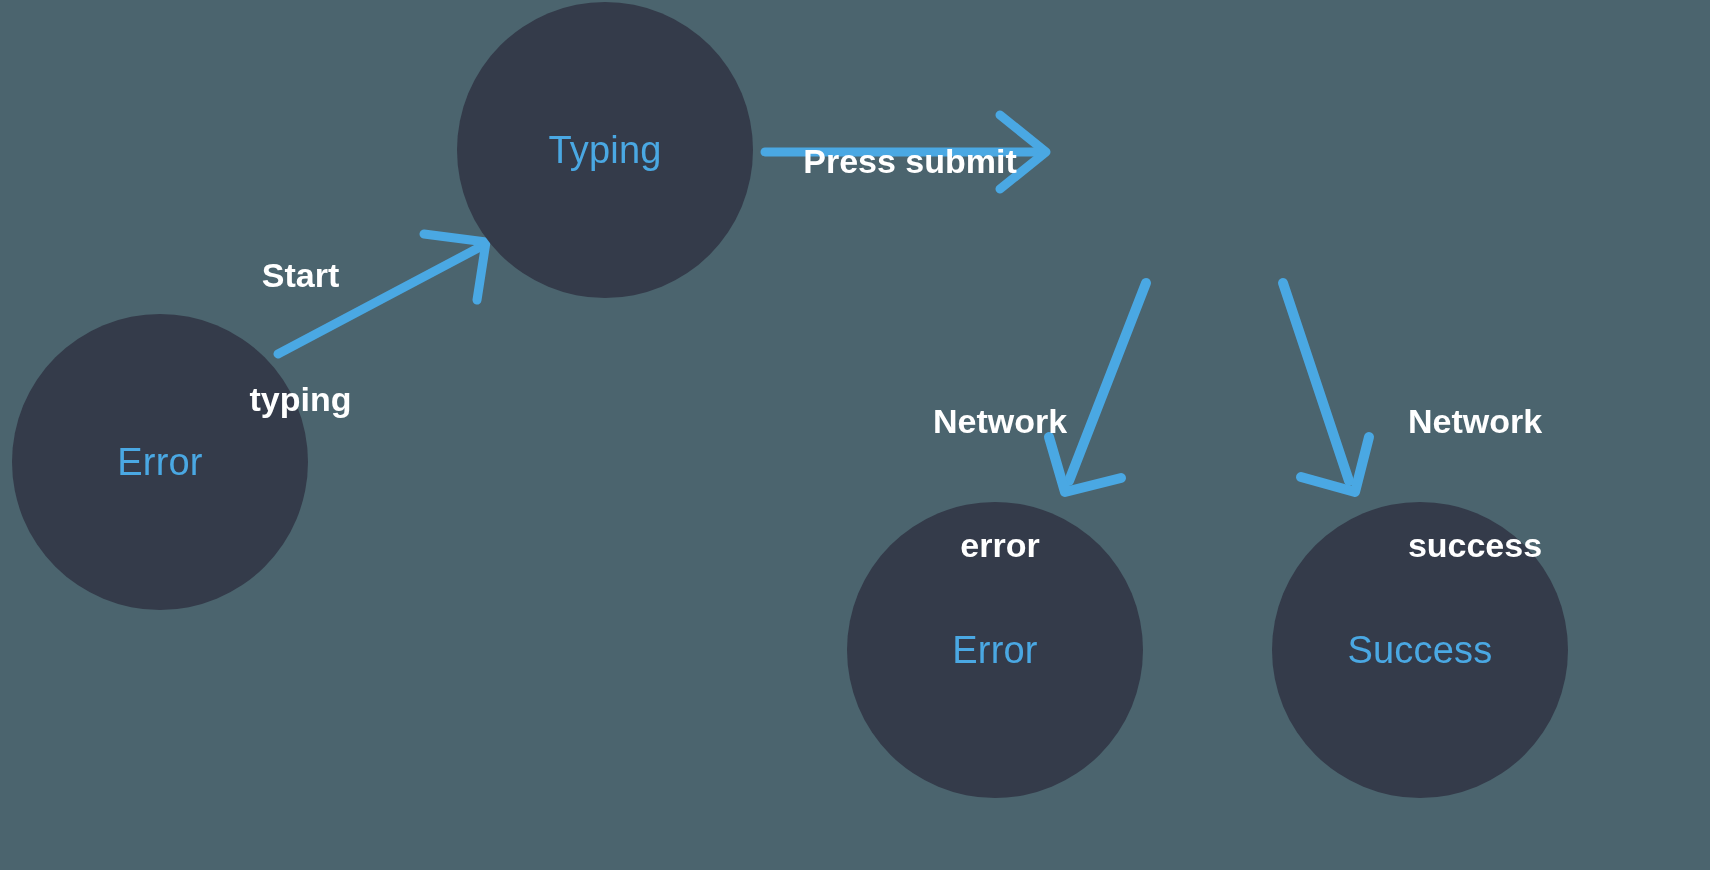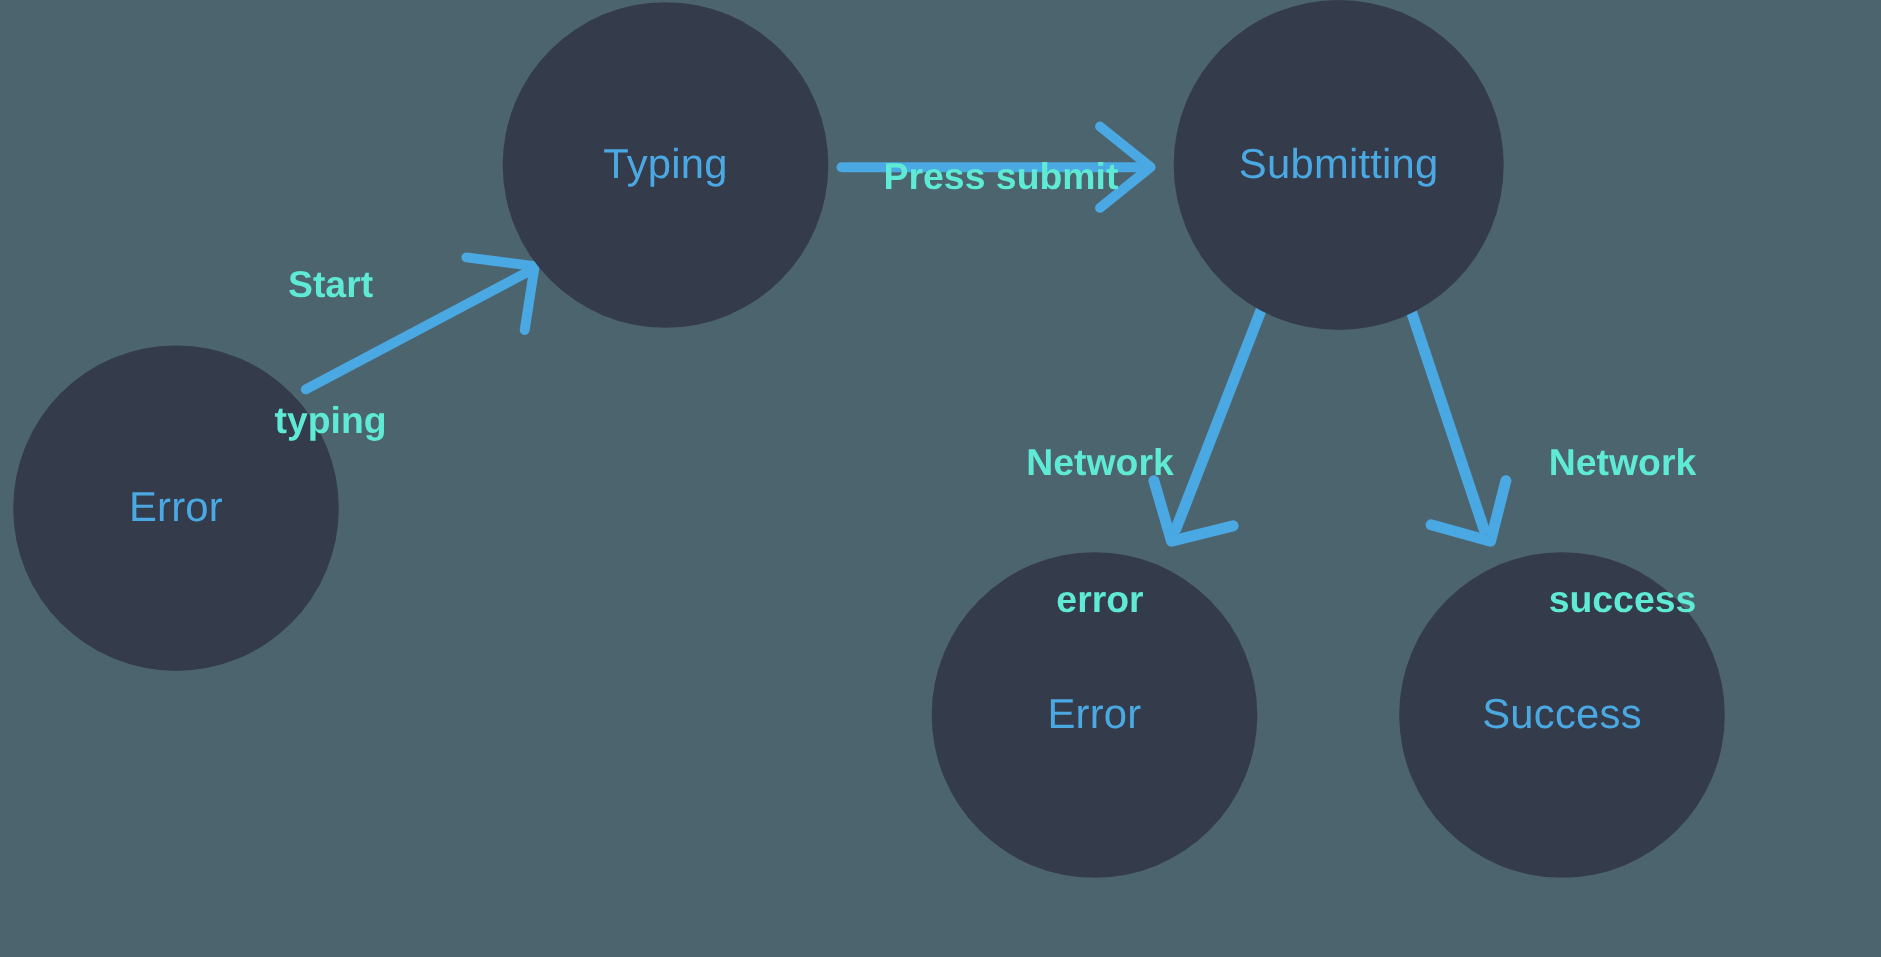--- a/index.html
+++ b/index.html
@@ -33,21 +33,21 @@
   .node-label {
     color: #4aa8e3;
     font-size: 38px;
     font-weight: 400;
     letter-spacing: 0.2px;
     white-space: nowrap;
     line-height: 1;
   }
   .edge-label {
     position: absolute;
-    color: #5eead4;
+    color: #ffffff;
     font-size: 34px;
     font-weight: 700;
     line-height: 1.22;
     white-space: pre;
     text-align: center;
   }
 </style>
 </head>
 <body>
 
@@ -77,33 +77,30 @@
   </svg>
 
   <div class="node" id="node-empty" style="left: 12px; top: 314px; width: 296px; height: 296px;">
     <span class="node-label">Error</span>
   </div>
 
   <div class="node" id="node-typing" style="left: 457px; top: 2px; width: 296px; height: 296px;">
     <span class="node-label">Typing</span>
   </div>
 
-  <div class="node" id="node-submitting" style="left: 1067px; top: 0px; width: 300px; height: 300px;">
-    <span class="node-label">Submitting</span>
-  </div>
 
   <div class="node" id="node-error" style="left: 847px; top: 502px; width: 296px; height: 296px;">
     <span class="node-label">Error</span>
   </div>
 
   <div class="node" id="node-success" style="left: 1272px; top: 502px; width: 296px; height: 296px;">
     <span class="node-label">Success</span>
   </div>
 
-  <div class="edge-label" id="label-start-typing" style="left: 168px; top: 156px; width: 265px;">
+  <div class="edge-label" id="label-start-typing" style="left: 168px; top: 172px; width: 265px;">
     <div>Start</div>
     <div>typing</div>
   </div>
 
   <div class="edge-label" id="label-press-submit" style="left: 745px; top: 58px; width: 330px;">
     <div>Press submit</div>
   </div>
 
   <div class="edge-label" id="label-network-error" style="left: 855px; top: 318px; width: 290px;">
     <div>Network</div>

